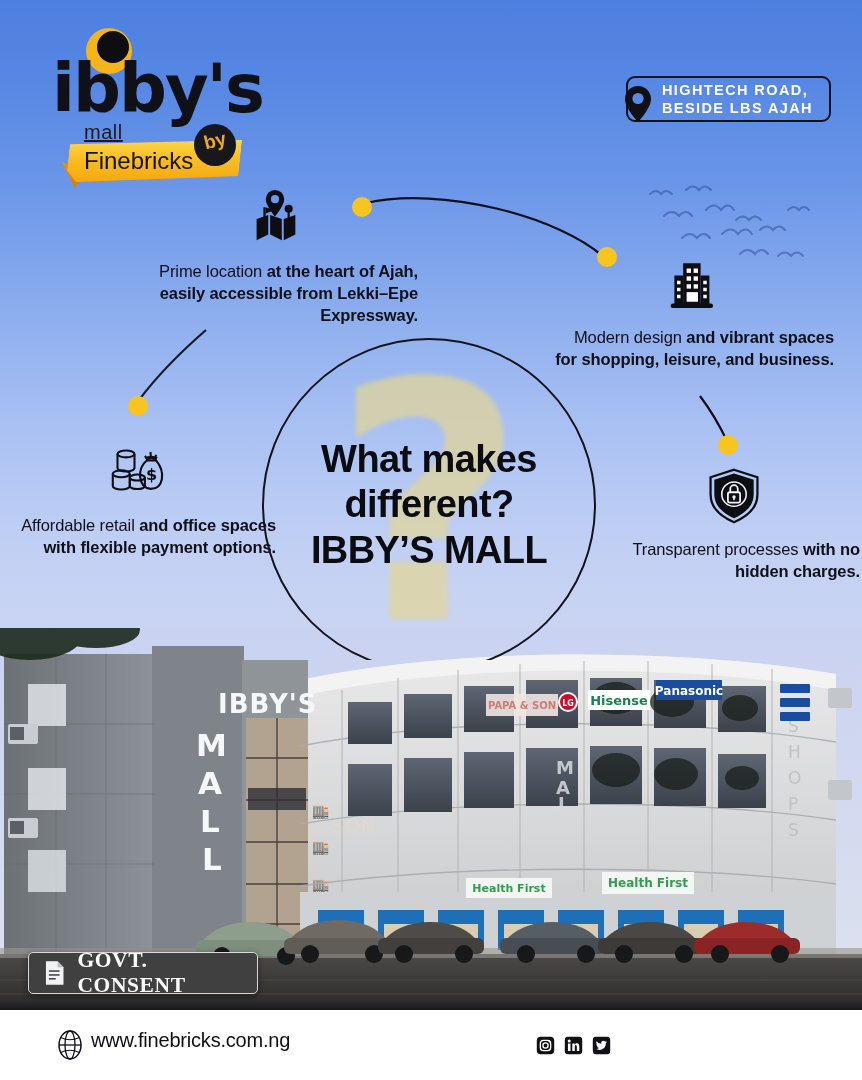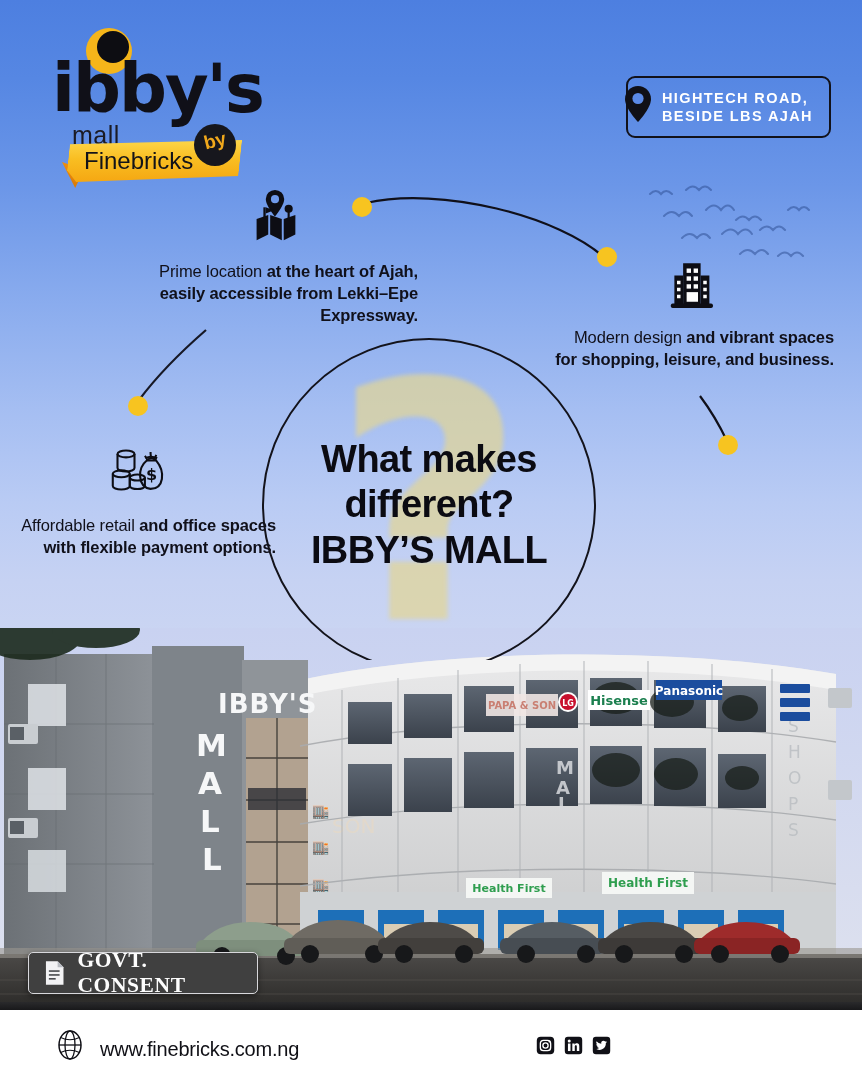--- a/index.html
+++ b/index.html
@@ -43,22 +43,22 @@
   .logo-dot::after{
     content:""; position:absolute; left:11px; top:3px; width:32px; height:32px;
     border-radius:50%; background:#0d0d12;
   }
   .logo-word {
     position:absolute; left:8px; top:28px;
     font-size:67px; font-weight:700; letter-spacing:-2px;
     color:#101018; font-family:"DejaVu Sans", sans-serif; line-height:1;
   }
   .logo-mall {
-    position:absolute; left:28px; top:93px;
-    font-size:25px; color:#1b1b24; font-weight:400; letter-spacing:.5px;text-decoration:underline;
+    position:absolute; left:40px; top:93px;
+    font-size:20px; color:#1b1b24; font-weight:400; letter-spacing:.5px;text-decoration:underline;
   }
   .by-circle {
     position:absolute; left:150px; top:96px; width:42px; height:42px;
     border-radius:50%; background:#17171d; z-index:3;
   }
   .by-circle span{
     position:absolute; left:4px; top:6px; width:34px;
     text-align:center; color:#f0a81c; font-size:19px; font-weight:700;
     transform:rotate(-14deg);
   }
@@ -75,21 +75,21 @@
     clip-path:polygon(0% 0%, 100% 30%, 60% 100%);
     z-index:1;
   }
   .ribbon-text{
     position:absolute; left:40px; top:119px; z-index:4;
     font-size:24px; font-weight:400; color:#131319; letter-spacing:0px;
   }
 
   
   .loc-badge {
-    position:absolute; left:626px; top:76px; width:205px; height:62px;
+    position:absolute; left:626px; top:76px; width:205px; height:46px;
     border:2px solid #12121a; border-radius:9px;
     display:flex; align-items:center; padding-left:34px;
   }
   .loc-pin { position:absolute; left:-11px; top:3px; }
   .loc-text {
     color:#ffffff; font-size:14.5px; font-weight:700;
     letter-spacing:1.4px; line-height:1.26;
   }
 
   
@@ -149,21 +149,21 @@
   .consent-text {
     color:#fdfdfd; font-family:"Liberation Serif", serif;
     font-size:21.5px; font-weight:700; letter-spacing:.6px;
   }
 
   
   .footer {
     position:absolute; left:0; top:1010px; width:862px; height:70px;
     background:#ffffff; display:flex; align-items:center;
   }
-  .foot-left { position:absolute; left:56px; display:flex; align-items:flex-end; gap:16px; }
+  .foot-left { position:absolute; left:56px; display:flex; align-items:flex-start; gap:7px; }
   .foot-right{ position:absolute; left:536px; display:flex; align-items:center; gap:9px; }
   .foot-text { font-size:20px; color:#101016; font-weight:400; letter-spacing:-.2px; }
   .soc { width:19px; height:19px; display:inline-block; }
   .strip-dark {
     position:absolute; left:0; top:1002px; width:862px; height:10px;
     background:linear-gradient(to bottom,#2a2a2c,#141416);
   }
 </style>
 </head>
 <body>
@@ -276,20 +276,32 @@
           <path d="M40 22 C30 30, 30 50, 44 52 C58 52, 60 34, 50 22 Z"></path>
           <path d="M40 22 q5 -5 10 0"></path>
           <path d="M38 17 q3 4 2 5 M44 13 q0 5 1 6 M50 16 q-2 5 -2 6"></path>
           <path d="M38.5 19.5 q6 -3 12.5 0"></path>
         </g>
         <text x="45" y="43" font-family="DejaVu Sans, sans-serif" font-size="17" font-weight="700" fill="#0d0d14" text-anchor="middle">$</text>
       </svg>
       <p><span>Affordable retail</span><b> and office spaces with flexible payment options.</b></p>
     </div>
 
+    <div class="feat feat-trans">
+      <svg class="icon" width="60" height="60" viewBox="0 0 64 64">
+        <path d="M32 4 L57 12 L57 30 C57 44 46 54 32 60 C18 54 7 44 7 30 L7 12 Z" fill="none" stroke="#0d0d14" stroke-width="2.4"></path>
+        <path d="M32 8 L53 14.6 L53 30 C53 42 44 50.5 32 55.8 C20 50.5 11 42 11 30 L11 14.6 Z" fill="#0d0d14"></path>
+        <circle cx="32" cy="30" r="13" fill="none" stroke="#f2f2f6" stroke-width="1.7"></circle>
+        <rect x="25.5" y="28" width="13" height="11" rx="2" fill="none" stroke="#f2f2f6" stroke-width="1.9"></rect>
+        <path d="M28 28 L28 24.5 a4 4 0 0 1 8 0 L36 28" fill="none" stroke="#f2f2f6" stroke-width="1.9"></path>
+        <circle cx="32" cy="33" r="1.8" fill="#f2f2f6"></circle>
+        <rect x="31.2" y="33" width="1.6" height="3.5" fill="#f2f2f6"></rect>
+      </svg>
+      <p><span>Transparent processes</span><b> with no hidden charges.</b></p>
+    </div>
 
     <div class="center-circle">
       <div class="qmark-bg">?</div>
       <div class="center-text">
         <div>What makes</div>
         <div>different?</div>
         <div>IBBY’S MALL</div>
       </div>
     </div>
   </div>

